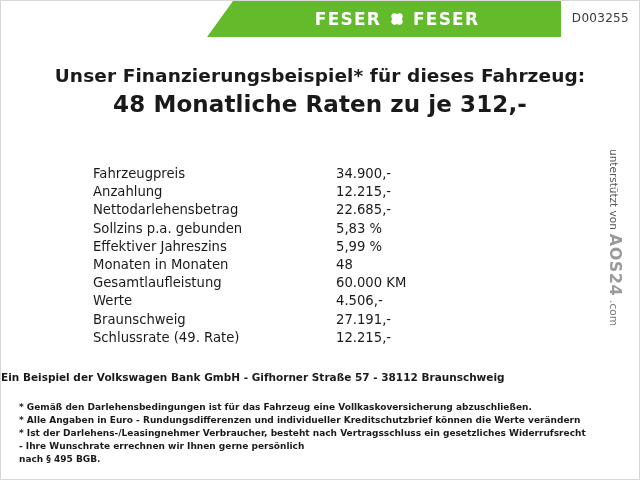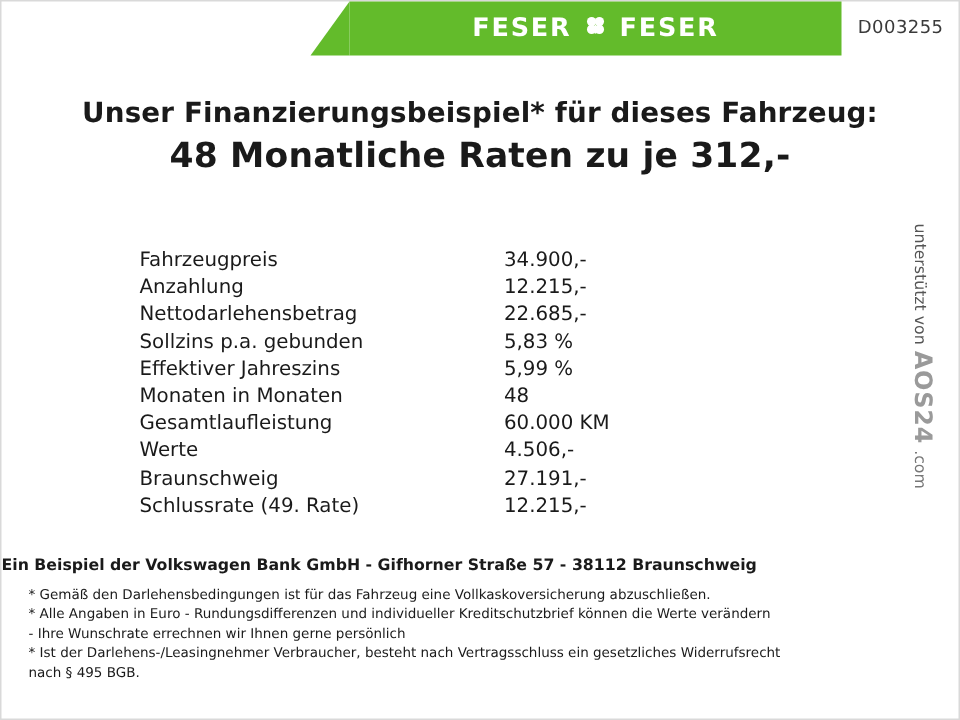--- a/index.html
+++ b/index.html
@@ -47,20 +47,21 @@
     left: -26px;
     top: 0;
     width: 0;
     height: 0;
     border-style: solid;
     border-width: 0 0 36px 26px;
     border-color: transparent transparent #63bb2b transparent;
   }
   .brand {
     display: flex;
+    align-items: center;
     gap: 8px;
     color: #ffffff;
     font-weight: bold;
     font-size: 17px;
     letter-spacing: 1.2px;
   }
   .brand .clover {
     display: inline-block;
     position: relative;
     width: 16px;
@@ -120,23 +121,23 @@
   .footer {
     margin-top: 24px;
     text-align: left;
   }
   .bank-line {
     font-size: 10.5px;
     font-weight: bold;
     color: #1a1a1a;
   }
   .notes {
-    margin-top: 8px;
+    margin-top: 18px;
     font-size: 9px;
-    font-weight: normal;
+    font-weight: bold;
     line-height: 13px;
     color: #1a1a1a;
     padding: 0 18px;
   }
   .notes div { white-space: nowrap; }
 
   
   .side-text {
     position: absolute;
     right: 6px;
@@ -240,22 +241,22 @@
       <div class="fin-label">Schlussrate (49. Rate)</div>
       <div class="fin-value">12.215,-</div>
     </div>
   </div>
 
   <div class="footer">
     <div class="bank-line">Ein Beispiel der Volkswagen Bank GmbH - Gifhorner Straße 57 - 38112 Braunschweig</div>
     <div class="notes">
       <div>* Gemäß den Darlehensbedingungen ist für das Fahrzeug eine Vollkaskoversicherung abzuschließen.</div>
       <div>* Alle Angaben in Euro - Rundungsdifferenzen und individueller Kreditschutzbrief können die Werte verändern</div>
+      <div>* Ist der Darlehens-/Leasingnehmer Verbraucher, besteht nach Vertragsschluss ein gesetzliches Widerrufsrecht</div>
       <div>- Ihre Wunschrate errechnen wir Ihnen gerne persönlich</div>
-      <div>* Ist der Darlehens-/Leasingnehmer Verbraucher, besteht nach Vertragsschluss ein gesetzliches Widerrufsrecht</div>
       <div>nach § 495 BGB.</div>
     </div>
   </div>
 
   <div class="side-text">
     <div class="side-rot">
       <span>unterstützt von</span>
       <span class="side-brand"><span>AOS24</span></span>
       <span class="side-tld">.com</span>
     </div>

